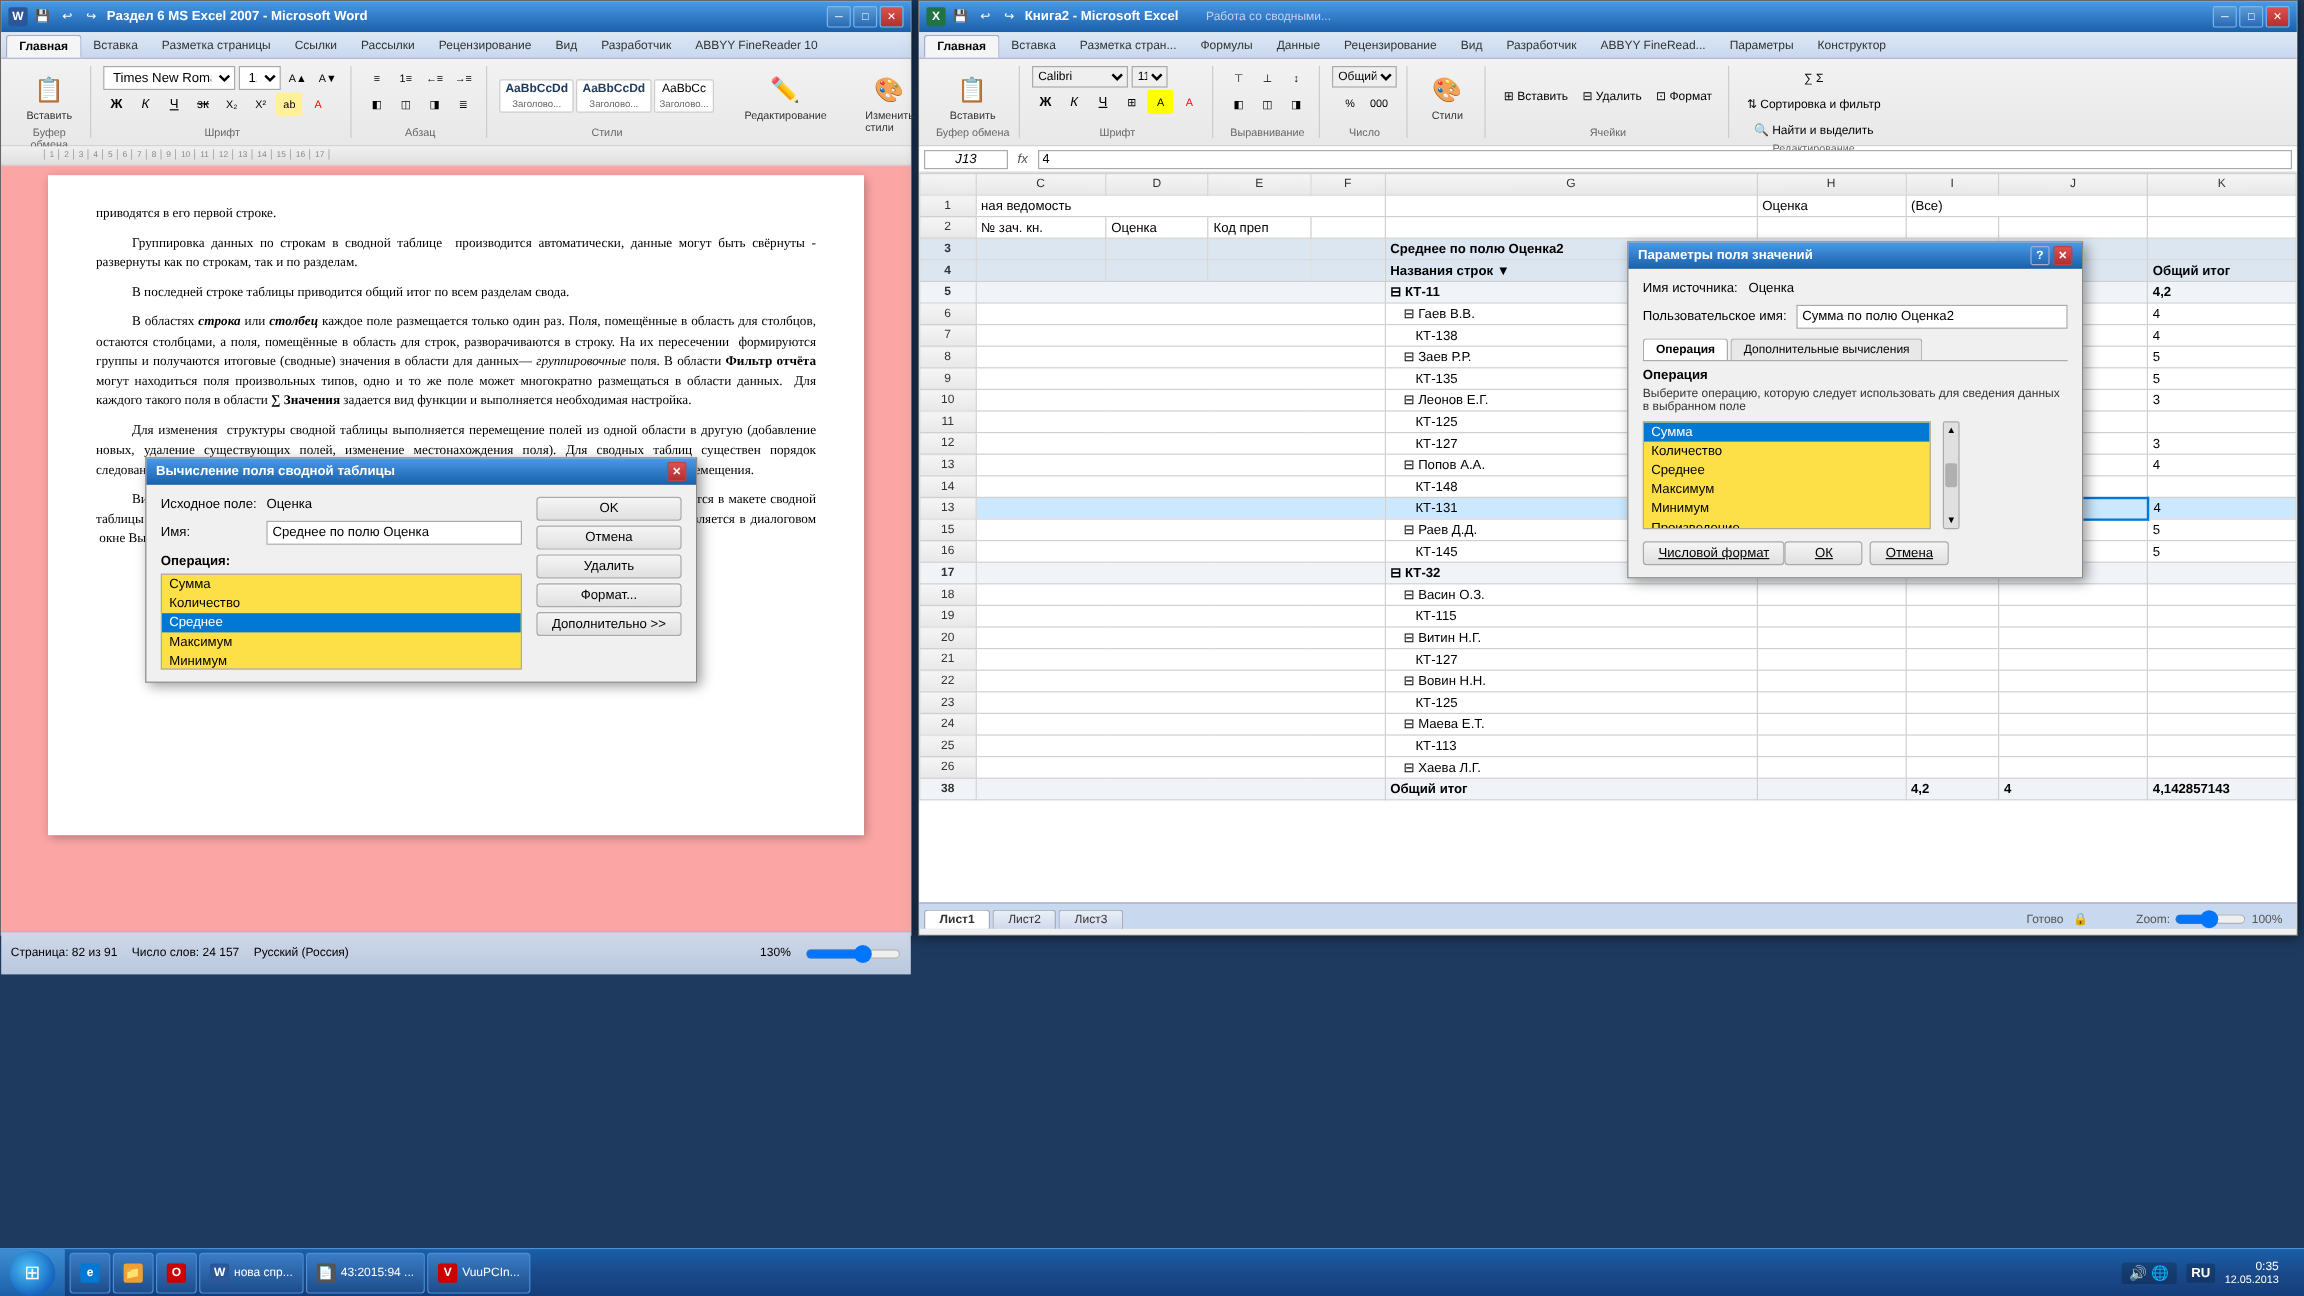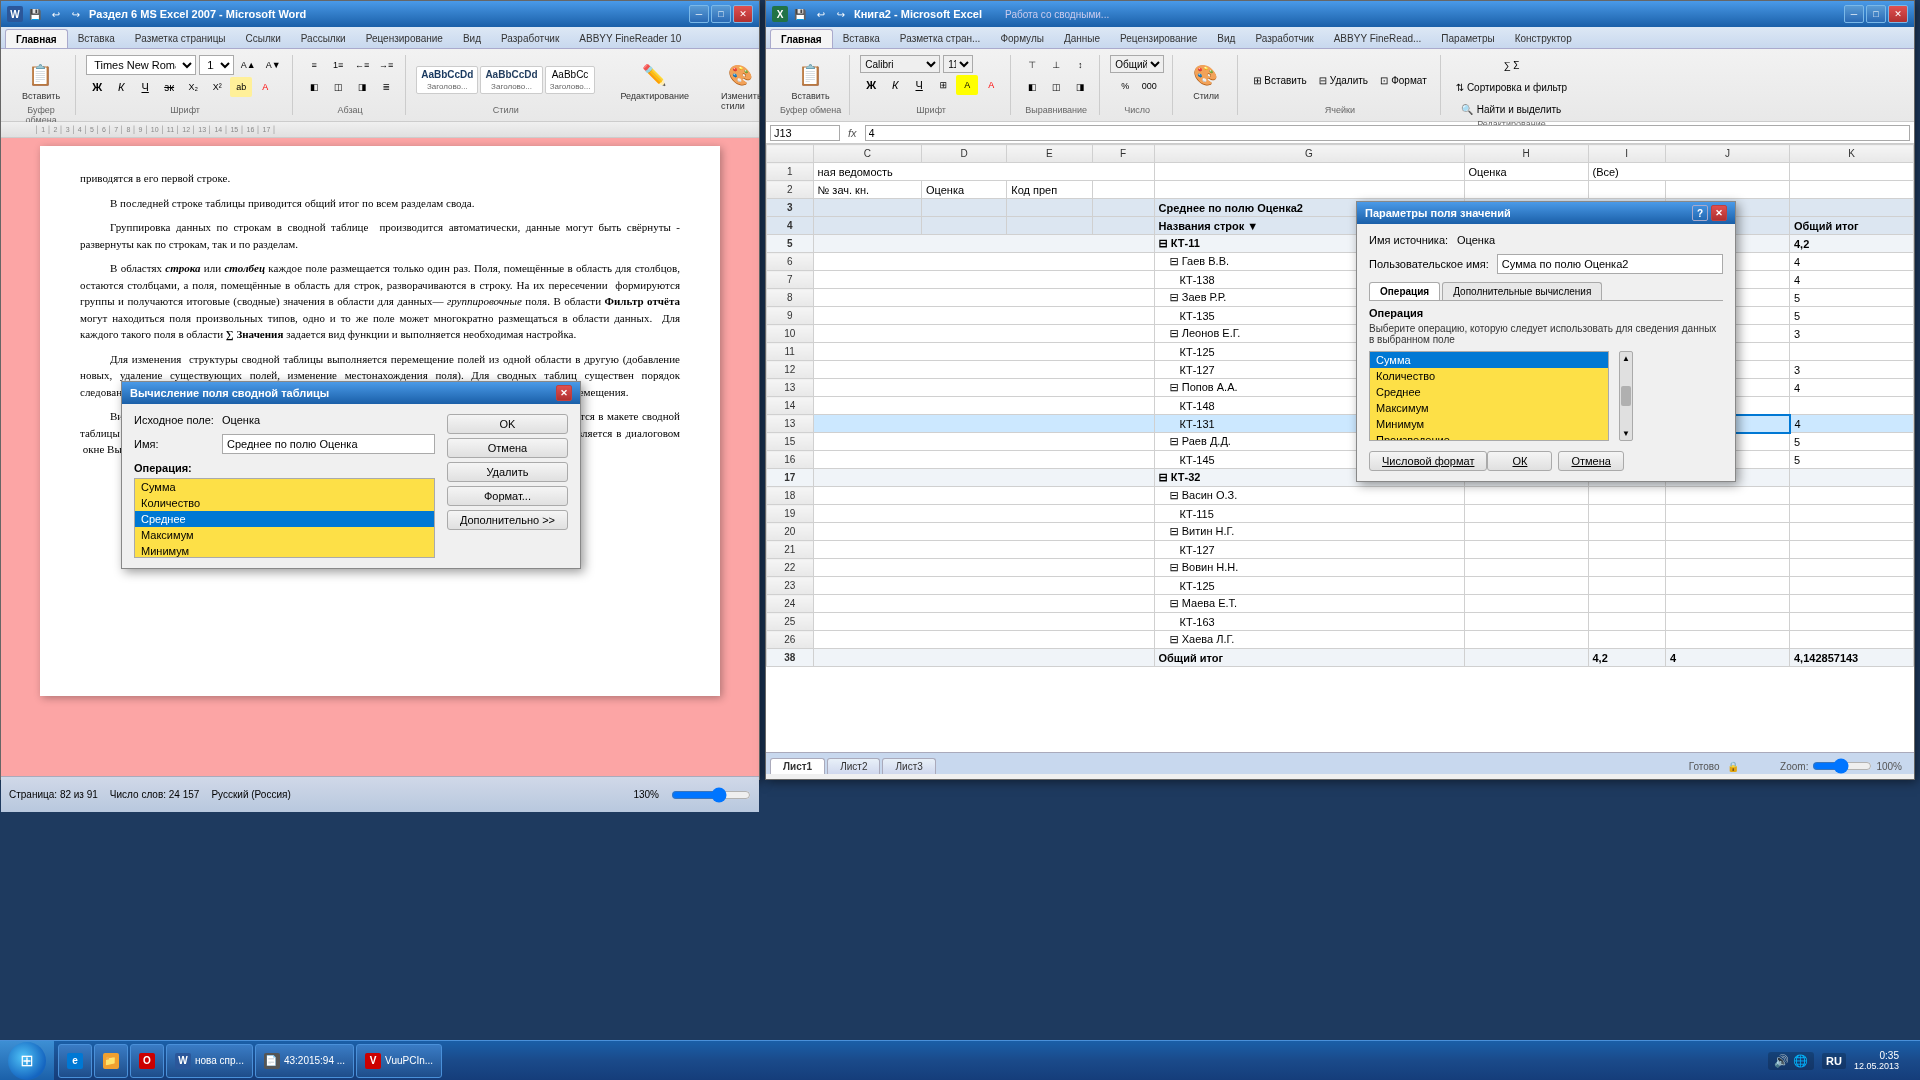--- a/index.html
+++ b/index.html
@@ -257,20 +257,22 @@
       border-bottom: 1px solid #ccc;
       padding: 2px 4px;
       height: 22px;
       gap: 4px;
     }
     .name-box {
       width: 70px;
       border: 1px solid #aaa;
       padding: 1px 3px;
       font-size: 11px;
+      text-align: center;
+      font-style: italic;
     }
     .fx-label {
       font-size: 11px;
       font-style: italic;
       color: #555;
       padding: 0 4px;
     }
     .formula-input {
       flex: 1;
       border: 1px solid #aaa;
@@ -693,22 +695,22 @@
     </div>
   </div>
 
   <div class="ruler">
     <span style="margin-left:30px; font-size:7px;">│ 1 │ 2 │ 3 │ 4 │ 5 │ 6 │ 7 │ 8 │ 9 │ 10 │ 11 │ 12 │ 13 │ 14 │ 15 │ 16 │ 17 │</span>
   </div>
 
   <div class="word-document">
     <div class="word-page">
       <p>приводятся в его первой строке.</p>
+      <p class="indent">Группировка данных по строкам в сводной таблице &nbsp;производится автоматически, данные могут быть свёрнуты - развернуты как по строкам, так и по разделам.</p>
       <p class="indent">В последней строке таблицы приводится общий итог по всем разделам свода.</p>
-      <p class="indent">Группировка данных по строкам в сводной таблице &nbsp;производится автоматически, данные могут быть свёрнуты - развернуты как по строкам, так и по разделам.</p>
       <p class="indent">В областях <span class="word-bold word-italic">строка</span> или <span class="word-bold word-italic">столбец</span> каждое поле размещается только один раз. Поля, помещённые в область для столбцов, остаются столбцами, а поля, помещённые в область для строк, разворачиваются в строку. На их пересечении &nbsp;формируются группы и получаются итоговые (сводные) значения в области для данных— <span class="word-italic">группировочные</span> поля. В области <span class="word-bold">Фильтр отчёта</span> могут находиться поля произвольных типов, одно и то же поле может многократно размещаться в области данных. &nbsp;Для каждого такого поля в области <span class="word-bold">∑ Значения</span> задается вид функции и выполняется необходимая настройка.</p>
       <p class="indent">Для изменения &nbsp;структуры сводной таблицы выполняется перемещение полей из одной области в другую (добавление новых, удаление существующих полей, изменение местонахождения поля). Для сводных таблиц существен порядок следования полей (слева направо, сверху вниз), изменяется порядок следования полей также путем их перемещения.</p>
       <p class="indent">Вид функции, по которой подводятся итоги в сводной таблице (сумма, среднее и т.д.), настраиваются в макете сводной таблицы с помощью параметров полей, размещенных в области данных. Эта настройка полей осуществляется в диалоговом &nbsp;окне Вычисление поля сводной таблицы (рис.4).</p>
     </div>
   </div>
 
   <div class="status-bar">
     <span>Страница: 82 из 91</span>
     <span>Число слов: 24 157</span>
     <span>Русский (Россия)</span>
@@ -1134,21 +1136,21 @@
             <td colspan="4"></td>
             <td class="cell-indent1">⊟ Маева Е.Т.</td>
             <td></td>
               <td></td>
               <td></td>
               <td></td>
           </tr>
           <tr>
             <td class="row-header">25</td>
             <td colspan="4"></td>
-            <td class="cell-indent2">КТ-163</td>
+            <td class="cell-indent2">КТ-113</td>
             <td></td>
               <td></td>
               <td></td>
               <td></td>
           </tr>
           <tr>
             <td class="row-header">26</td>
             <td colspan="4"></td>
             <td class="cell-indent1">⊟ Хаева Л.Г.</td>
             <td></td>

